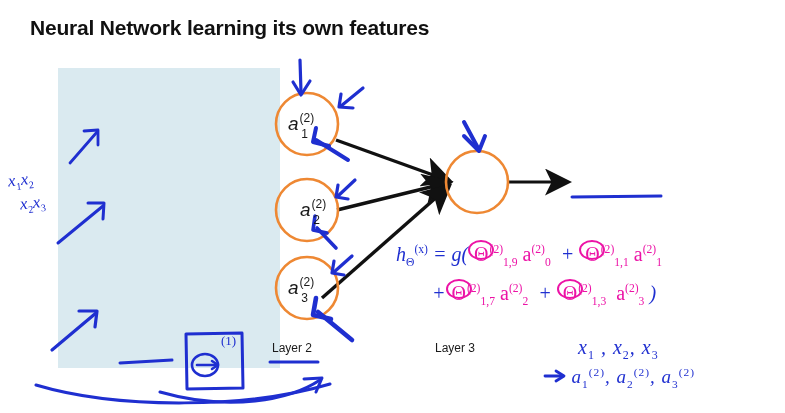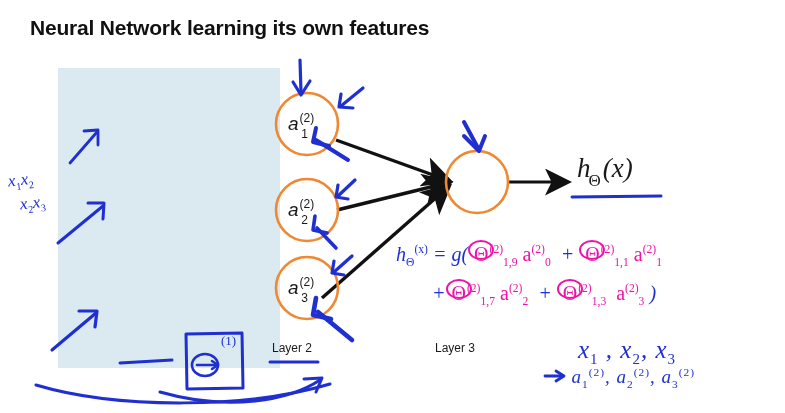--- a/index.html
+++ b/index.html
@@ -93,21 +93,21 @@
   }
   #layer2-label { left: 272px; top: 341px; }
   #layer3-label { left: 435px; top: 341px; }
 
   .ink { position: absolute; color: #1f2fd0; font-family: "Liberation Serif", serif; white-space: nowrap; }
   .ink sup, .ink sub { font-size: 0.6em; font-style: normal; }
 
   #ink-x1x2 { left: 8px; top: 170px; font-size: 17px; font-style: italic; transform: rotate(-7deg); }
   #ink-x2x3 { left: 20px; top: 193px; font-size: 17px; font-style: italic; transform: rotate(-7deg); }
 
-  #ink-x123 { left: 578px; top: 336px; font-size: 25px; font-style: italic; letter-spacing: 1px; }
+  #ink-x123 { left: 578px; top: 336px; font-size: 20px; font-style: italic; letter-spacing: 1px; }
   #ink-a123 { left: 560px; top: 366px; font-size: 19px; font-style: italic; letter-spacing: 1px; }
 
   .eq {
     position: absolute;
     color: #1f2fd0;
     font-family: "Liberation Serif", serif;
     font-style: italic;
     white-space: nowrap;
   }
   #eq-line1 { left: 396px; top: 243px; font-size: 20px; }
@@ -220,30 +220,27 @@
       <path d="M572,197 L661,196" stroke-width="3"></path>
 
       <path d="M545,376 L563,376" stroke-width="2.8"></path>
       <path d="M556,371 L564,376 L556,381" stroke-width="2.8"></path>
     </g>
   </svg>
 
   <div class="neuron-label" style="left:288px; top:112px;">
     <span>a</span><span class="sup">(2)</span><span class="sub">1</span>
   </div>
-  <div class="neuron-label" style="left:288px; top:198px;">
+  <div class="neuron-label" style="left:300px; top:198px;">
     <span>a</span><span class="sup">(2)</span><span class="sub">2</span>
   </div>
   <div class="neuron-label" style="left:288px; top:276px;">
     <span>a</span><span class="sup">(2)</span><span class="sub">3</span>
   </div>
 
-  <div class="hyp">
-    <span>h</span><span class="theta-sub">Θ</span><span>(x)</span>
-  </div>
 
   <div class="layer-label" id="layer2-label">Layer 2</div>
   <div class="layer-label" id="layer3-label">Layer 3</div>
 
   <div class="ink" id="ink-x1x2">x<sub>1</sub>x<sub>2</sub></div>
   <div class="ink" id="ink-x2x3">x<sub>2</sub>x<sub>3</sub></div>
 
   <div class="ink" style="left:221px; top:333px; font-size:13px;">(1)</div>
 
   <div class="eq" id="eq-line1">

